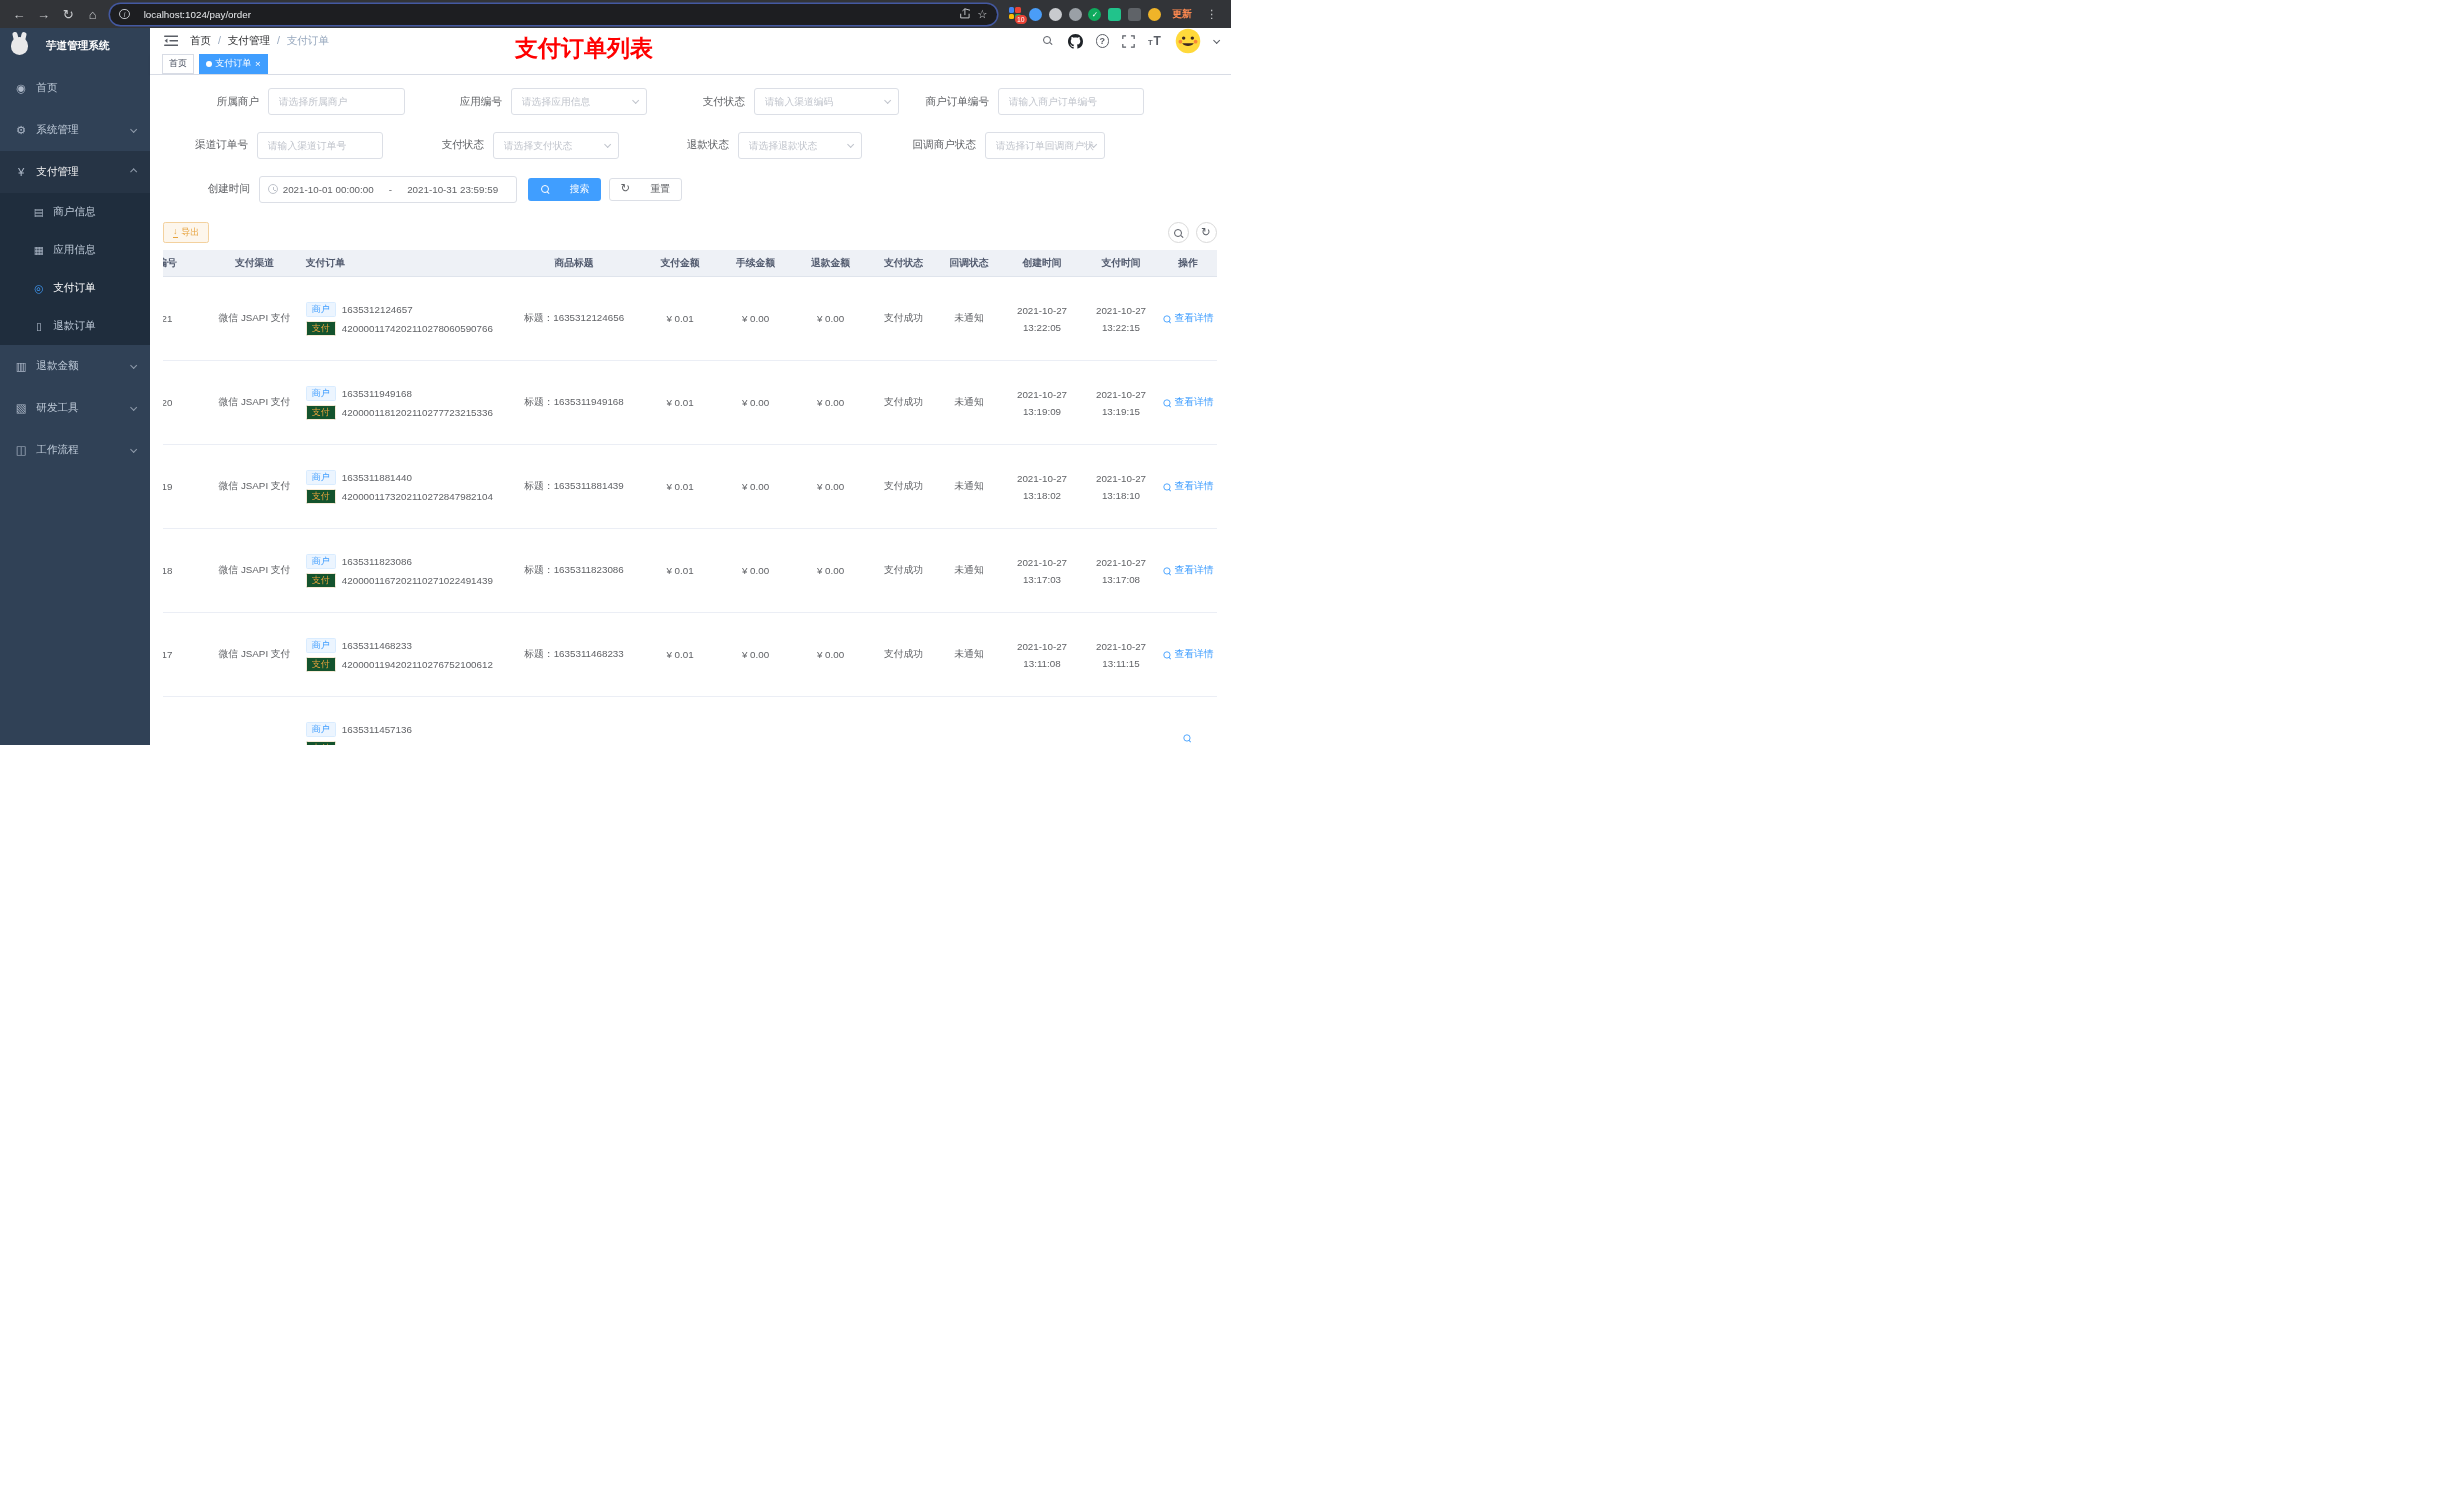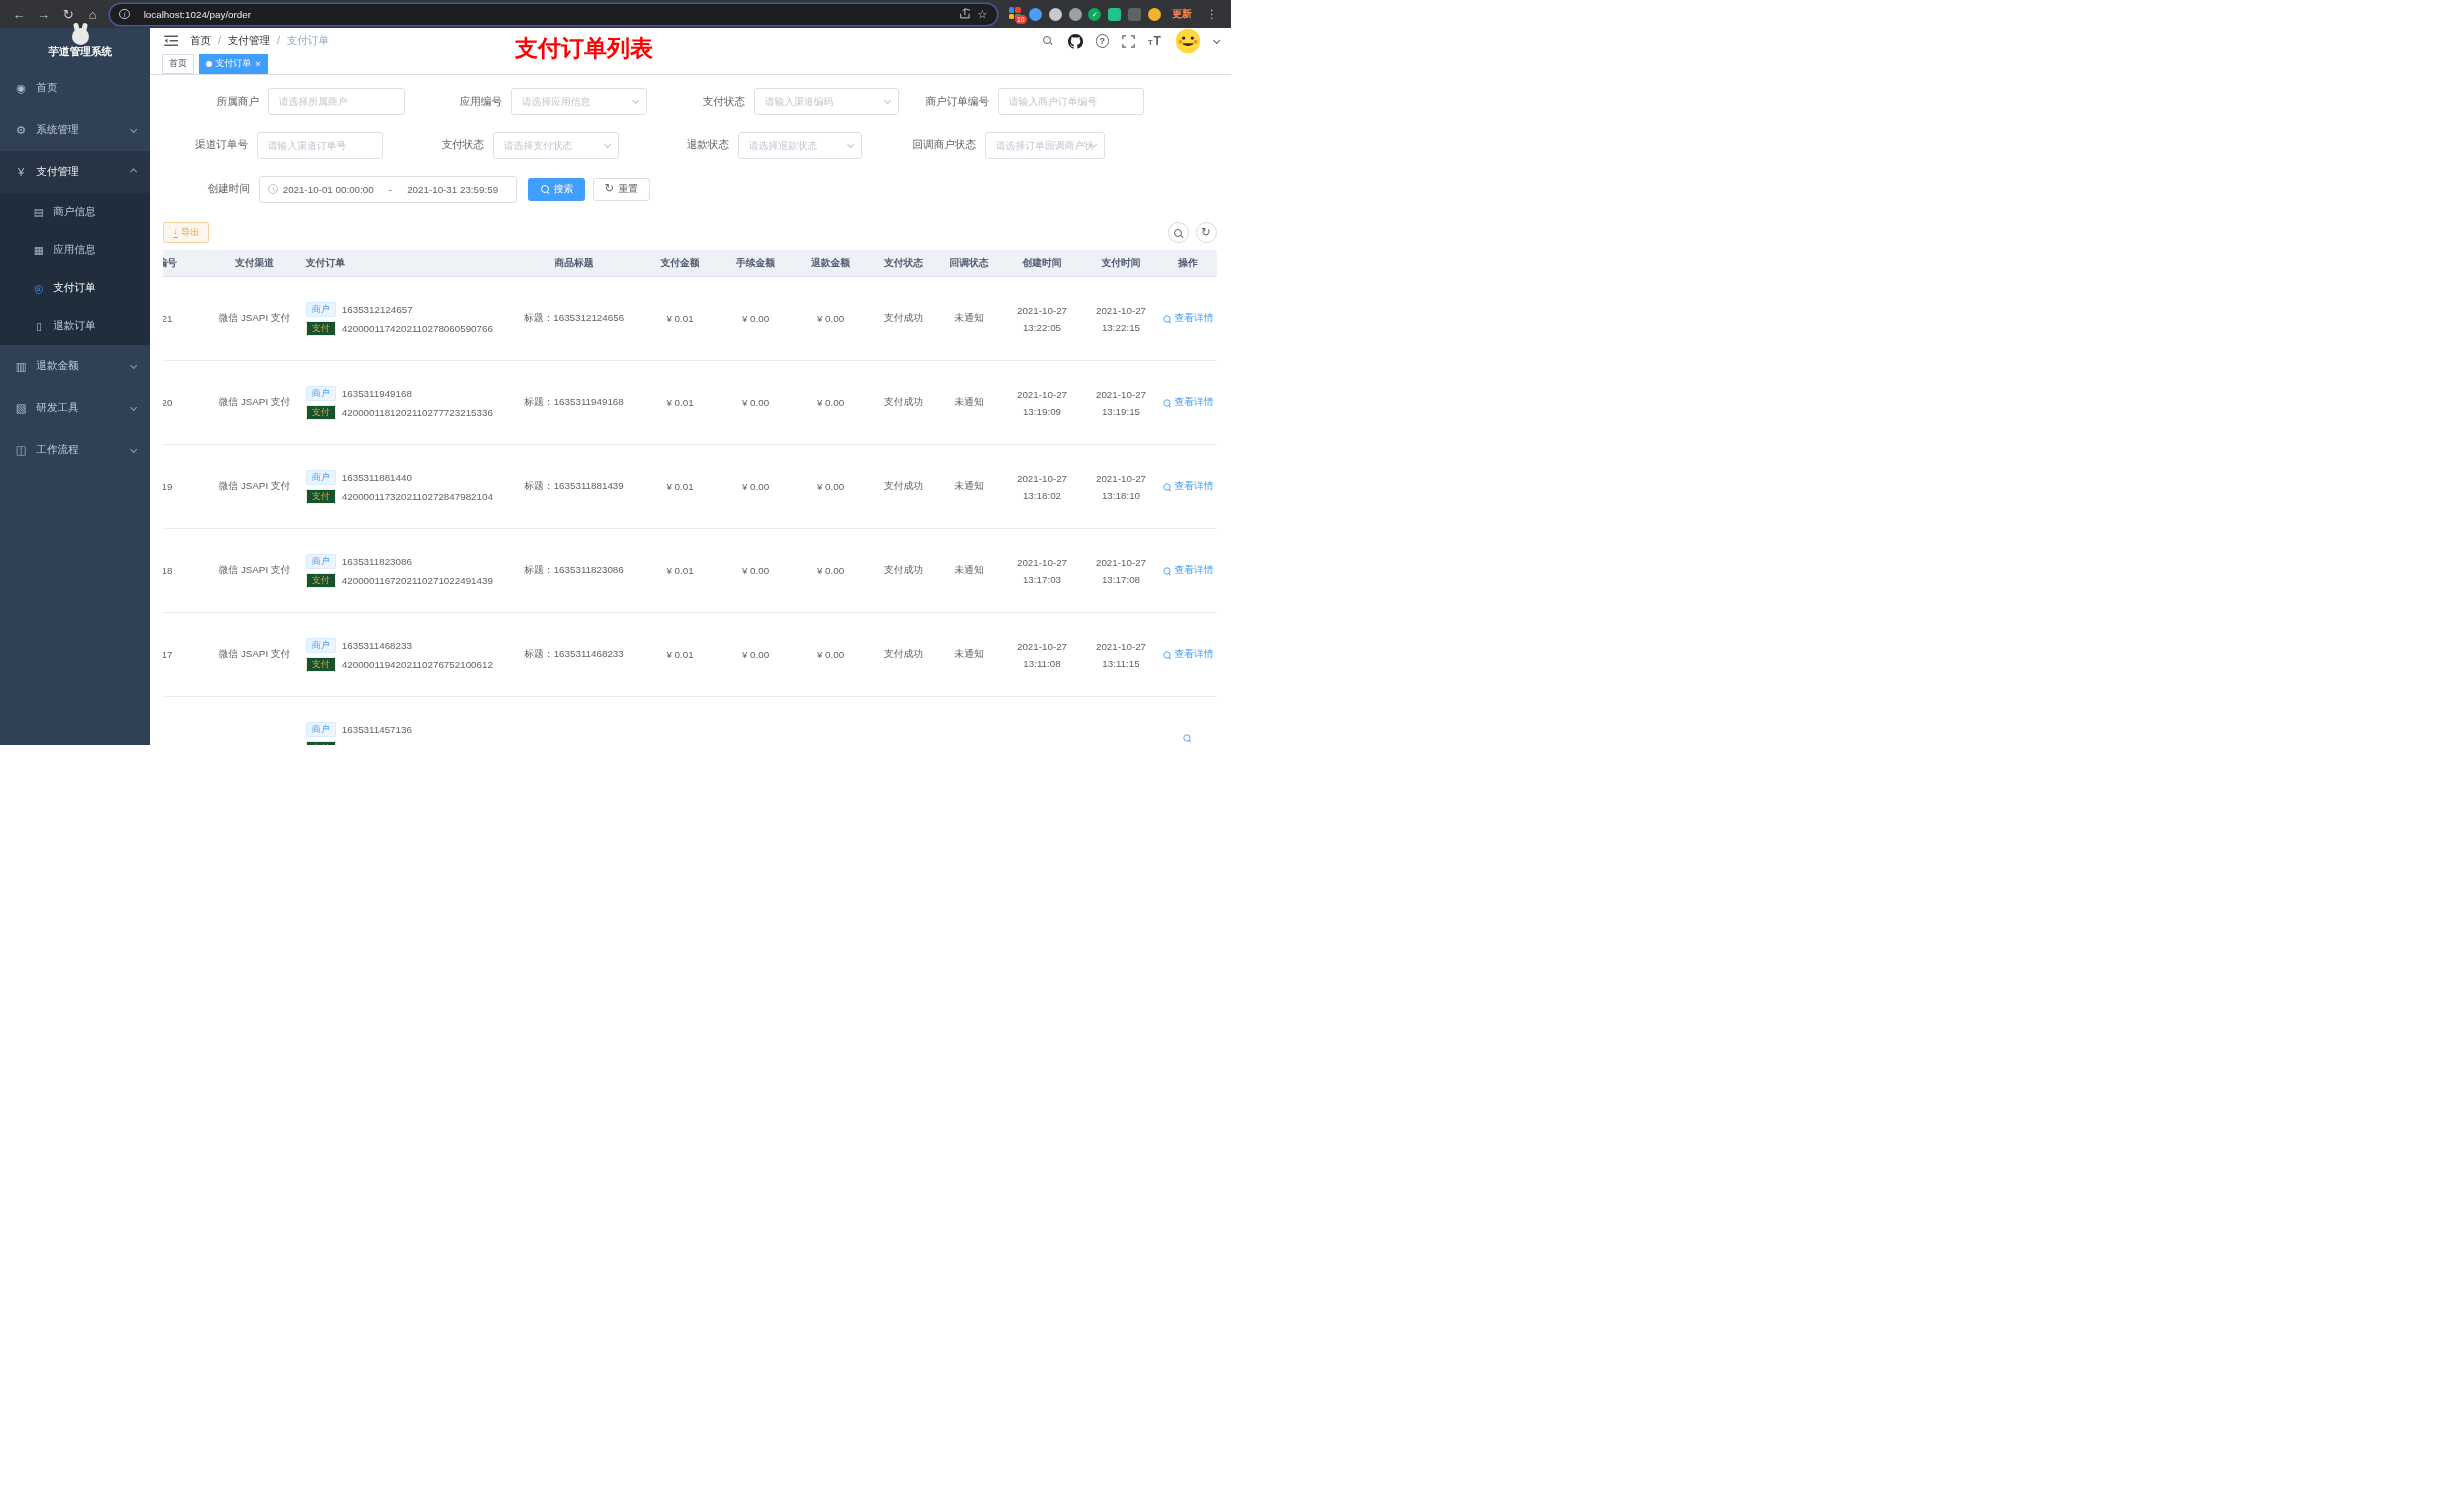--- a/index.html
+++ b/index.html
@@ -26,21 +26,21 @@
     padding:0 2.3px; border-radius:5.3px; line-height:9px; }
   .cico { width:13px; height:13px; border-radius:50%; display:flex; align-items:center; justify-content:center;
     font-size:7.6px; color:#fff; flex:none; }
   .sqico { width:13px; height:13px; border-radius:3px; flex:none; }
   .update-btn { color:#ff8a50; font-size:9.8px; font-weight:bold; padding:0 4.5px; white-space:nowrap; }
   .kebab { color:#c7c9cc; font-size:11.4px; padding:0 3px; }
 
   
   .app { display:flex; height:717px; }
   .sidebar { width:150px; flex:none; background:#304156; color:#bfcbd9; }
-  .logo-row { height:36px; display:flex; align-items:center; padding-left:10.6px; gap:0; cursor:pointer;flex-direction:column; }
+  .logo-row { height:36px; display:flex; align-items:center; padding-left:10.6px; gap:18px; cursor:pointer; }
   .rabbit { position:relative; width:17.4px; height:17.4px; background:#e9e9ea; border-radius:50%; flex:none; }
   .rabbit::before,.rabbit::after { content:""; position:absolute; top:-5.3px; width:4.5px; height:9px;
     background:#e9e9ea; border-radius:3px; }
   .rabbit::before { left:2.3px; transform:rotate(-14deg); }
   .rabbit::after { right:2.3px; transform:rotate(14deg); }
   .logo-title { color:#fff; font-size:10.6px; font-weight:bold; white-space:nowrap; }
   .menu { padding-top:3px; }
   .m-item { height:42px; display:flex; align-items:center; padding:0 13.6px 0 14.4px; font-size:10.6px; cursor:pointer; }
   .m-item .mi { width:13.6px; margin-right:8.3px; font-size:11.4px; text-align:center; color:#aeb9c9; flex:none; }
   .m-item .chev { margin-left:auto; color:#8f9bab; }
@@ -90,21 +90,21 @@
   .chev { display:inline-block; width:5.3px; height:5.3px; border-right:1.2px solid currentColor;
     border-bottom:1.2px solid currentColor; transform:rotate(45deg); }
   .chev.up { transform:rotate(225deg); }
   .daterange { height:27px; border:0.8px solid #dcdfe6; border-radius:3px; display:flex; align-items:center;
     padding:0 7.6px; font-size:9.8px; color:#606266; gap:4.5px; cursor:pointer; }
   .i-clock { display:inline-block; width:10.6px; height:10.6px; border:1.1px solid #c0c4cc; border-radius:50%;
     position:relative; flex:none; }
   .i-clock::before { content:""; position:absolute; left:4.2px; top:2px; width:1.1px; height:3.5px; background:#c0c4cc; }
   .i-clock::after { content:""; position:absolute; left:5px; top:4.7px; width:2.7px; height:1.1px; background:#c0c4cc; }
   .dr-sep { margin:0 10.6px; color:#606266; }
-  .btn { height:23px; border-radius:3px; font-size:9.8px; display:inline-flex; align-items:center; gap:4px;
+  .btn { height:23px; border-radius:3px; font-size:9.8px; display:inline-flex; align-items:center; gap:20px;
     padding:0 10.6px; border:0.8px solid transparent; cursor:pointer; white-space:nowrap;
     font-family:"Liberation Sans","DejaVu Sans",sans-serif; }
   .btn-primary { background:#409eff; color:#fff; }
   .btn-default { background:#fff; border-color:#dcdfe6; color:#606266; }
   .mag { display:inline-block; position:relative; width:9.8px; height:9.8px; }
   .mag::before { content:""; position:absolute; left:0.8px; top:0.8px; width:6px; height:6px;
     border:1.2px solid currentColor; border-radius:50%; }
   .mag::after { content:""; position:absolute; left:7.2px; top:7.2px; width:3.4px; height:1.2px;
     background:currentColor; transform:rotate(45deg); transform-origin:0 50%; }
   .i-refresh { font-size:11.4px; line-height:1; }

